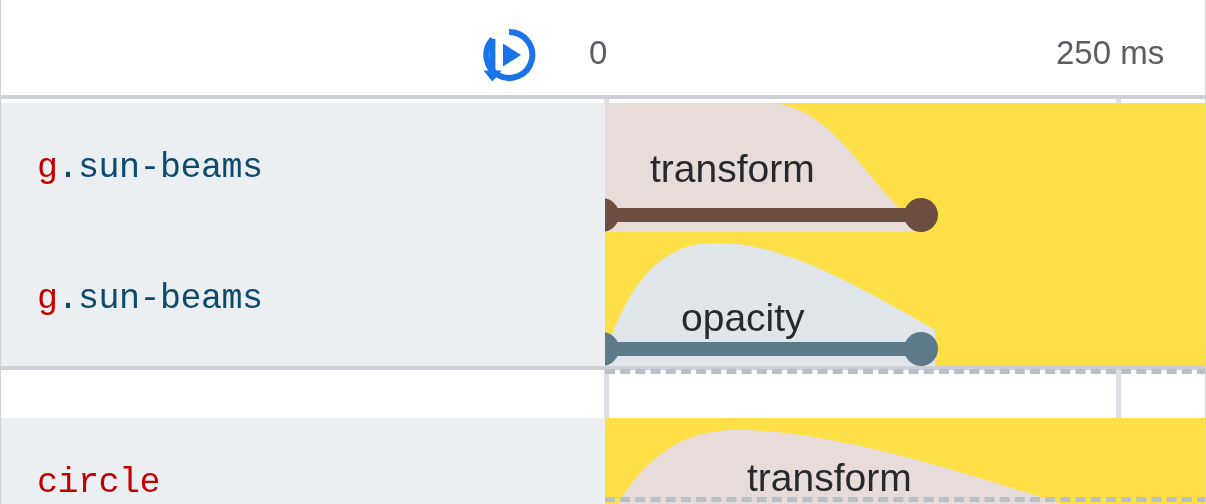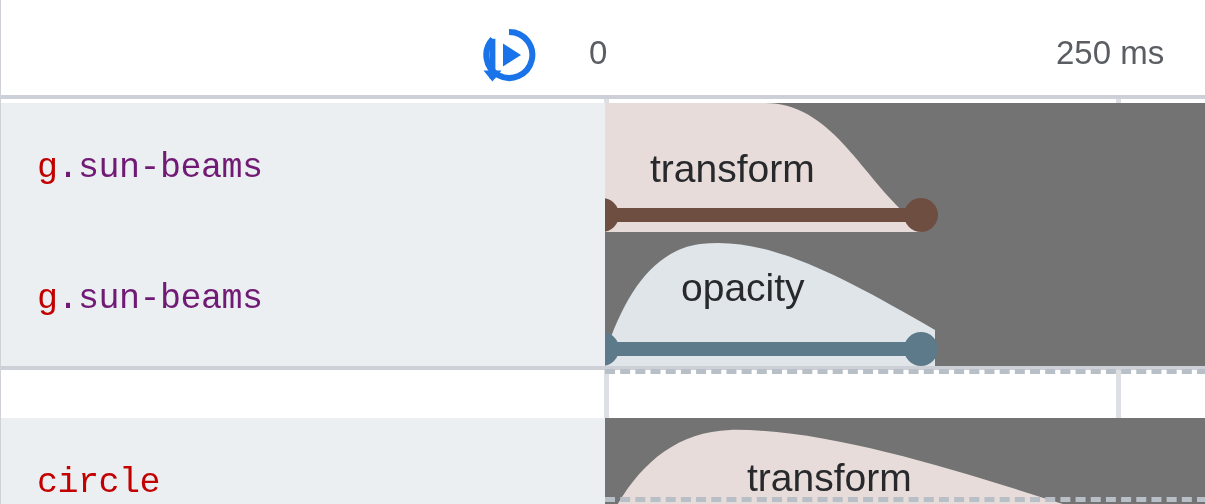--- a/index.html
+++ b/index.html
@@ -102,29 +102,29 @@
     box-sizing: border-box;
     display: flex;
     align-items: center;
     padding-left: 36px;
     font-family: "Liberation Mono", monospace;
     font-size: 35px;
     letter-spacing: -0.5px;
     white-space: nowrap;
   }
   .sel-tag  { color: #c20000; }
-  .sel-rest { color: #701a75; }
+  .sel-rest { color: #0c4a6e; }
 
   
   .lane {
     position: absolute;
     left: 604px; top: 0;
     width: 602px;
     height: 100%;
-    background: #737373;
+    background: #fde047;
     overflow: hidden;
   }
 
   .ease-shape {
     position: absolute;
     left: 0;
     top: 0;
     width: 602px;
     height: 100%;
     pointer-events: none;
@@ -221,21 +221,21 @@
         </div>
         <div class="lane">
           <div class="ease-shape">
             <svg viewBox="0 0 602 134" preserveAspectRatio="none">
               <path d="M0,122 C 20,60 50,18 95,12 C 160,4 230,40 330,98 L330,134 L0,134 Z" fill="#dfe5e8"></path>
             </svg>
           </div>
           <div class="anim-bar" style="left:-4px; top:110px; width:320px; background:#5c7a89;"></div>
           <div class="anim-dot" style="left:-20px; top:100px; background:#5c7a89;"></div>
           <div class="anim-dot" style="left:299px; top:100px; background:#5c7a89;"></div>
-          <div class="prop-label" style="left:76px; top:36px;">opacity</div>
+          <div class="prop-label" style="left:76px; top:66px;">opacity</div>
         </div>
       </div>
     </div>
 
     <div class="group group-b">
       <div class="row">
         <div class="row-label">
           <span class="sel-tag">circle</span>
         </div>
         <div class="lane">

